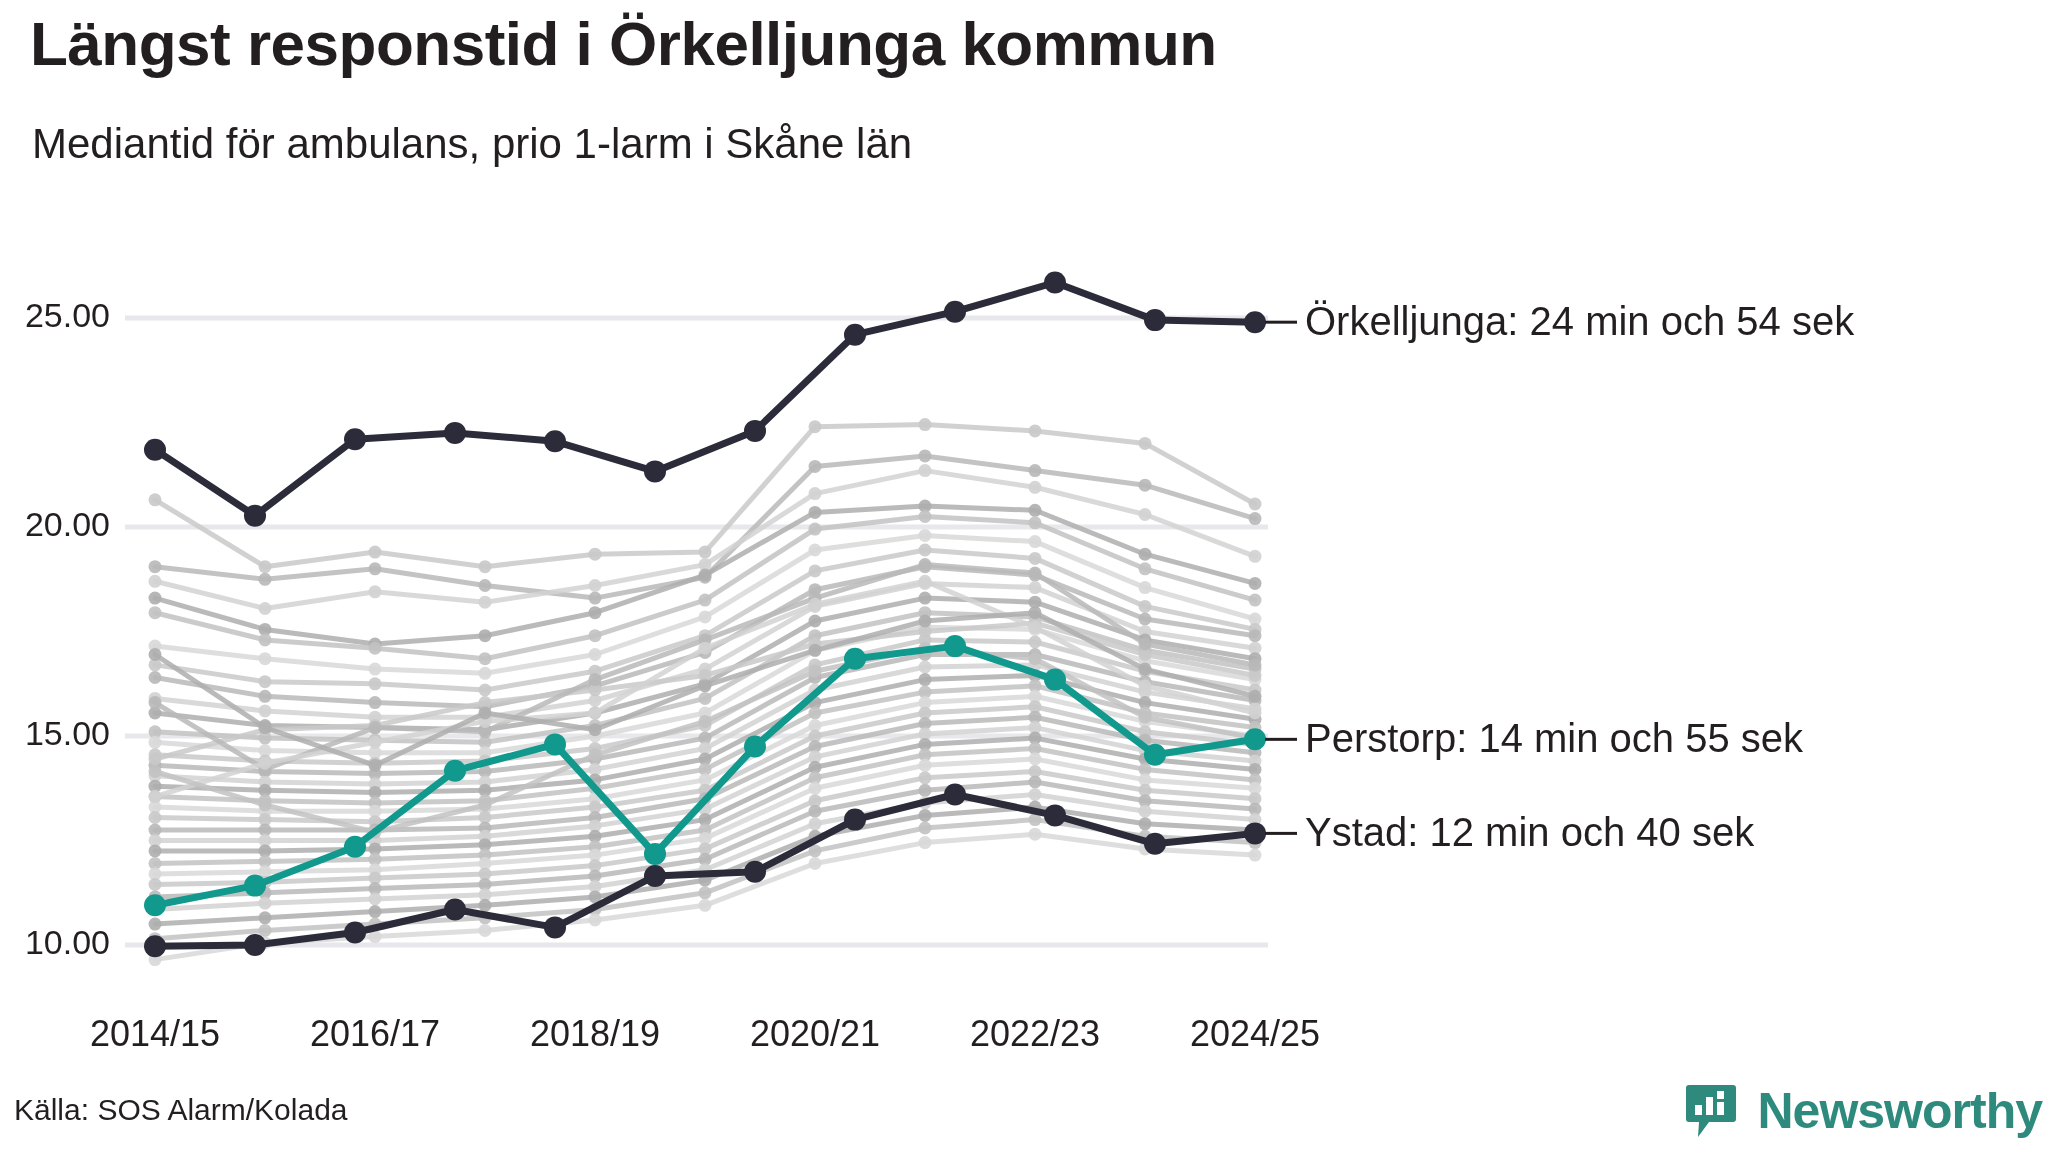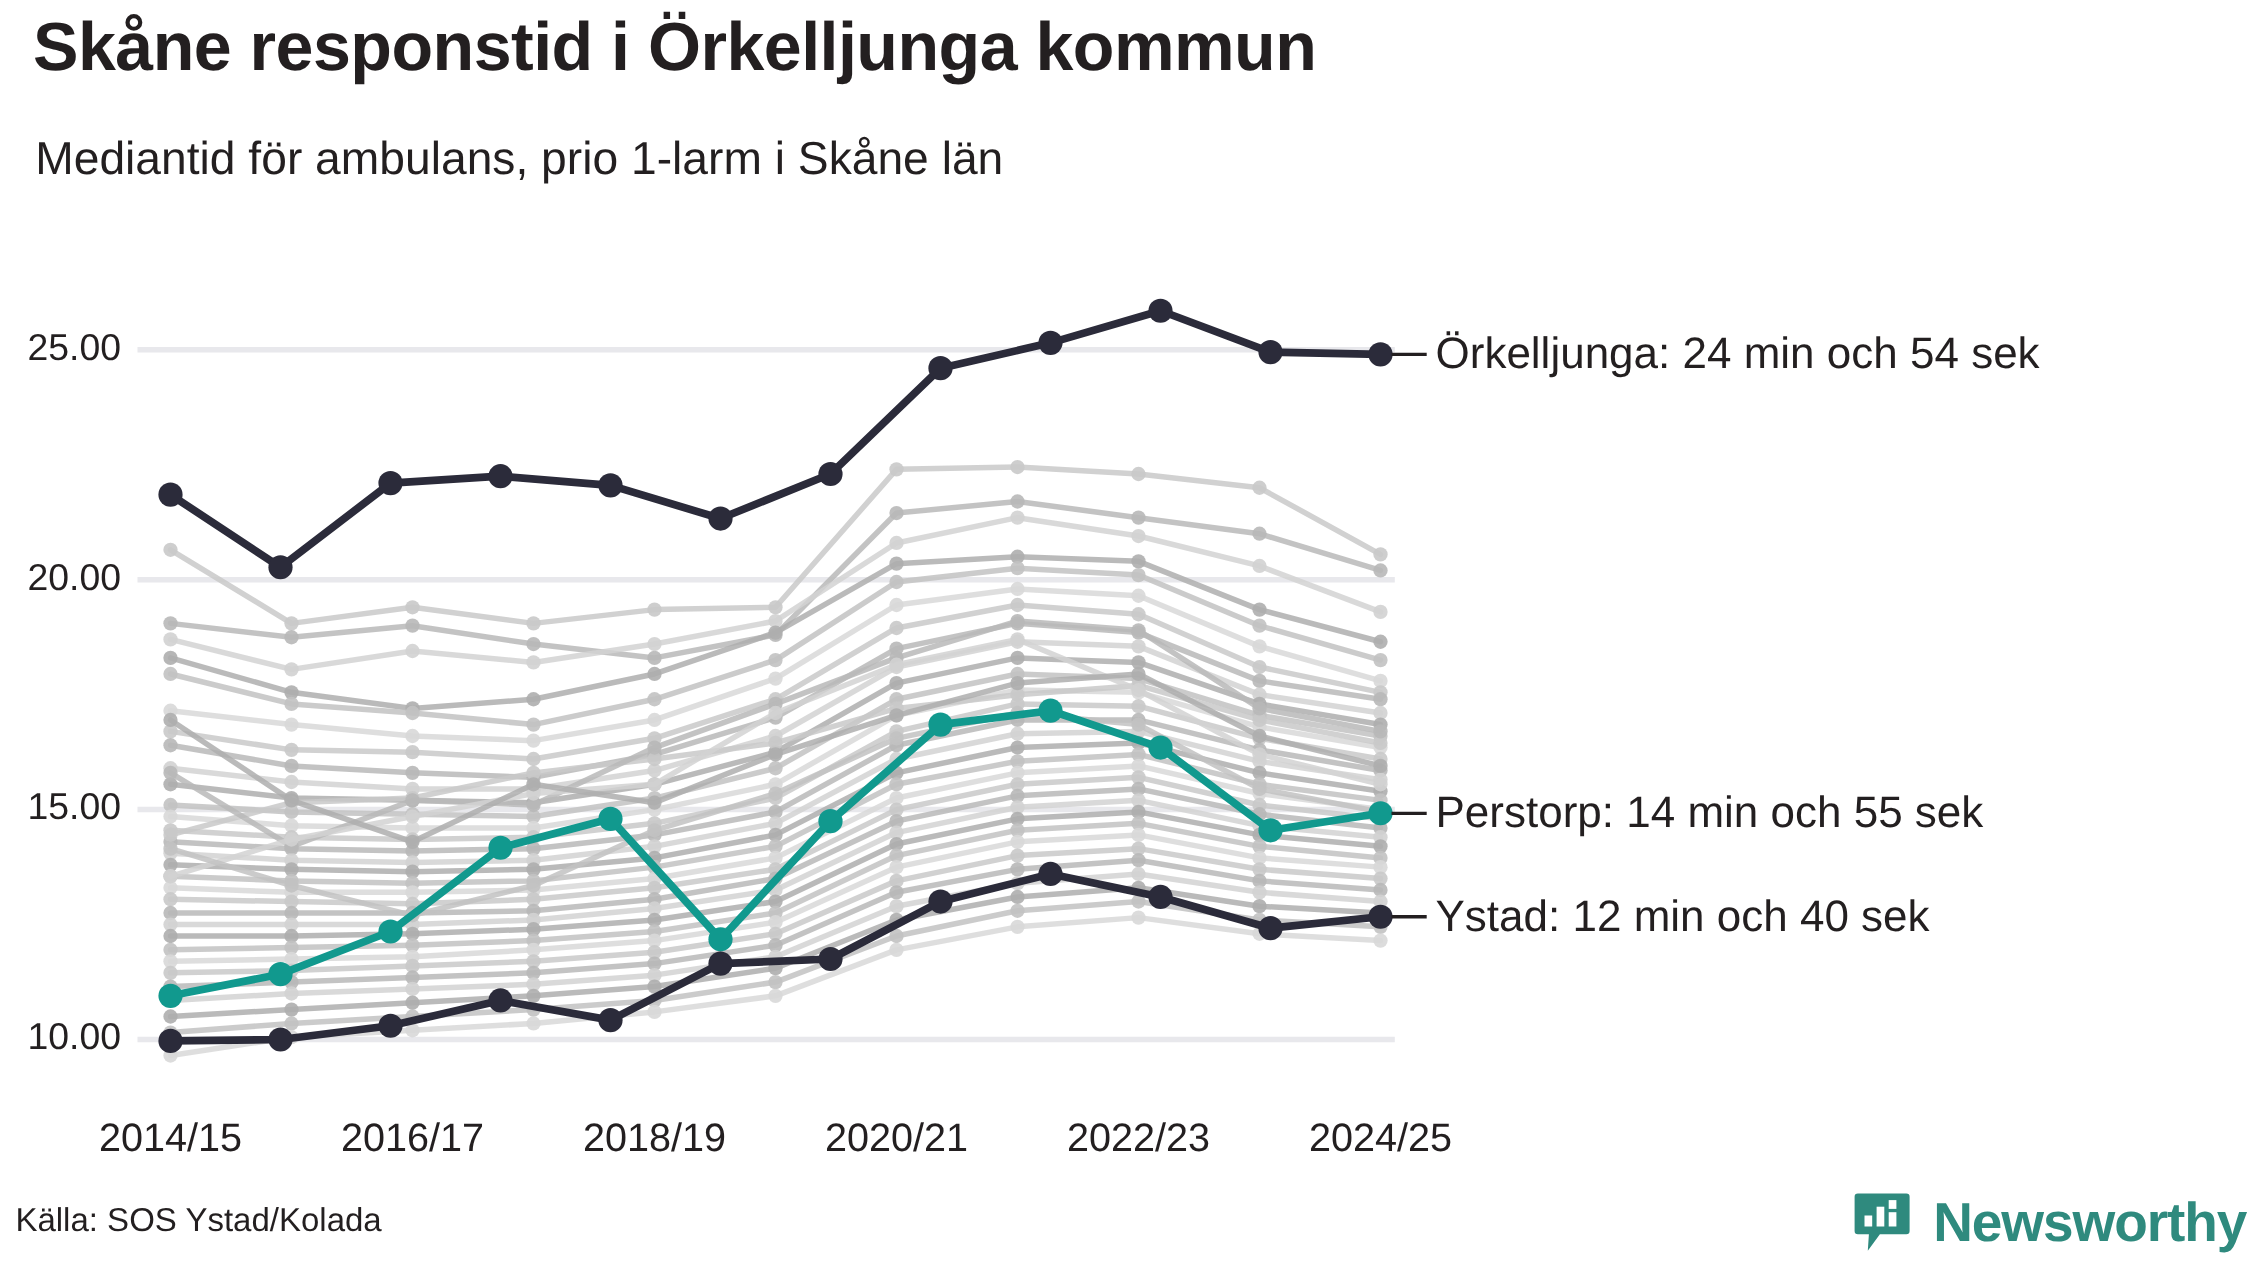--- a/index.html
+++ b/index.html
@@ -43,21 +43,21 @@
   .gridline{stroke:#e8e8ec;stroke-width:5;}
   .bgline{fill:none;stroke-linecap:round;stroke-linejoin:round;stroke-width:5;}
   .hl-line{fill:none;stroke-width:7;stroke-linecap:round;stroke-linejoin:round;}
   .leader{stroke-width:3;}
 </style>
 </head>
 <body>
 
 <div id="chart-root">
 
-  <div class="title">Skåne responstid i Örkelljunga kommun</div>
+  <div class="title">Längst responstid i Örkelljunga kommun</div>
   <div class="subtitle">Mediantid för ambulans, prio 1-larm i Skåne län</div>
 
   <svg class="plot" viewBox="0 0 2048 1152" preserveAspectRatio="none">
     <g id="gridlines">
         <line x1="125" x2="1268" y1="945" y2="945" class="gridline"></line>
         <line x1="125" x2="1268" y1="736" y2="736" class="gridline"></line>
         <line x1="125" x2="1268" y1="527" y2="527" class="gridline"></line>
         <line x1="125" x2="1268" y1="318" y2="318" class="gridline"></line>
       </g>
     <g id="bg-series">
@@ -540,21 +540,21 @@
     <g id="annots">
         <line x1="1265" x2="1297" y1="322.18000000000006" y2="322.18000000000006" stroke="#231f20" class="leader"></line>
         <text x="1305" y="324.18000000000006" class="annot">Örkelljunga: 24 min och 54 sek</text>
         <line x1="1265" x2="1297" y1="739.344" y2="739.344" stroke="#231f20" class="leader"></line>
         <text x="1305" y="741.344" class="annot">Perstorp: 14 min och 55 sek</text>
         <line x1="1265" x2="1297" y1="833.394" y2="833.394" stroke="#231f20" class="leader"></line>
         <text x="1305" y="835.394" class="annot">Ystad: 12 min och 40 sek</text>
       </g>
   </svg>
 
-  <div class="source">Källa: SOS Ystad/Kolada</div>
+  <div class="source">Källa: SOS Alarm/Kolada</div>
 
   <div class="logo">
     <span class="logo-mark">
       <svg width="52" height="56" viewBox="0 0 52 56">
         <path d="M4 2 H48 A3 3 0 0 1 51 5 V36 A3 3 0 0 1 48 39 H24 L13 54 L14 39 H4 A3 3 0 0 1 1 36 V5 A3 3 0 0 1 4 2 Z" fill="#2f8a7e"></path>
         <rect x="10" y="22" width="7" height="10" fill="#ffffff"></rect>
         <rect x="21" y="14" width="7" height="18" fill="#ffffff"></rect>
         <rect x="32" y="19" width="7" height="13" fill="#ffffff"></rect>
         <rect x="32" y="8" width="7" height="8" fill="#ffffff"></rect>
       </svg>

